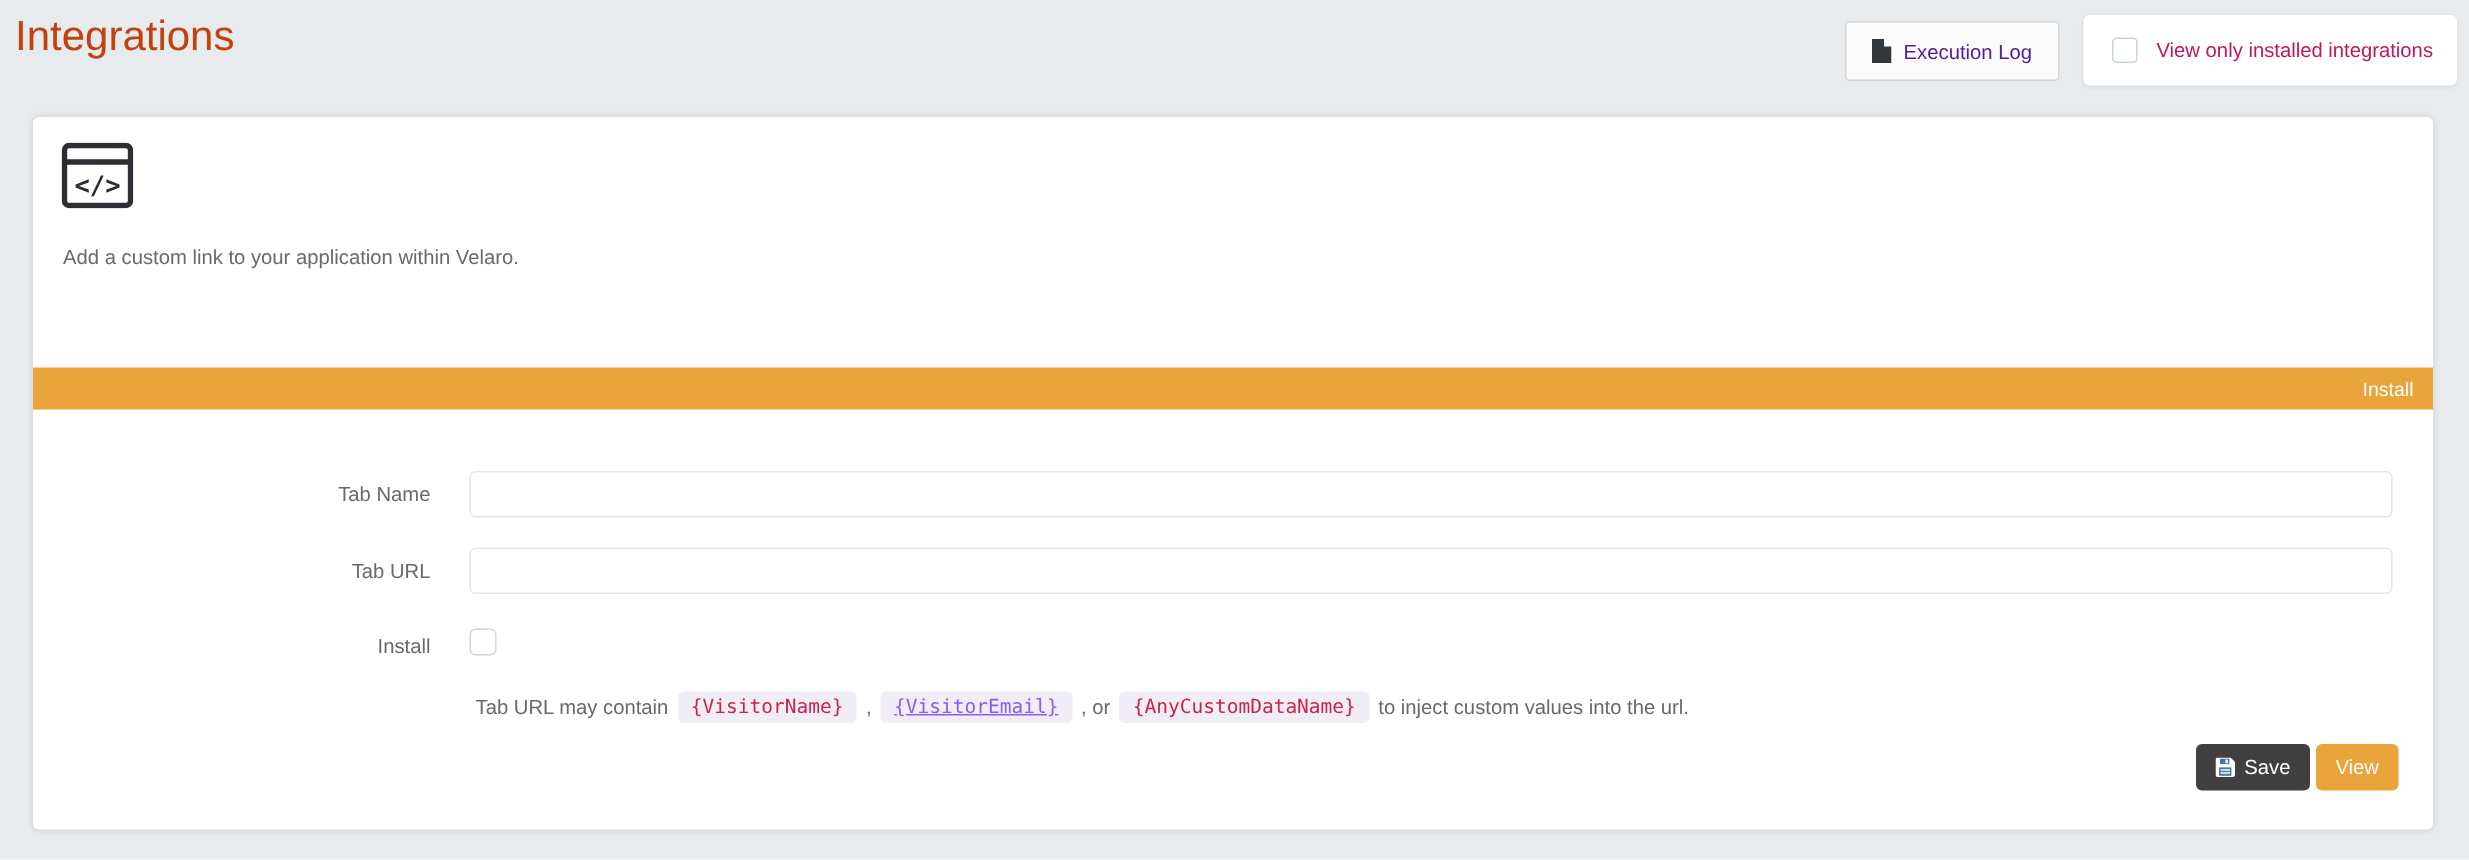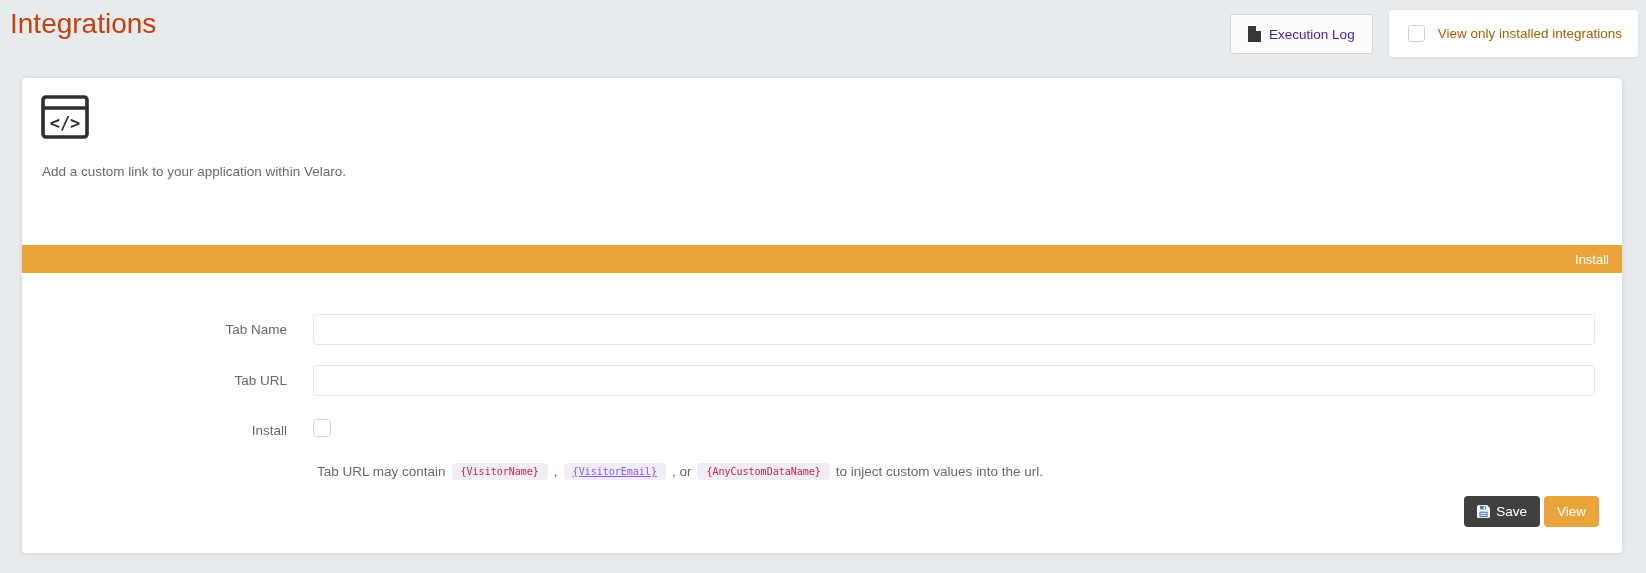--- a/index.html
+++ b/index.html
@@ -35,21 +35,21 @@
     height:47px; padding:0 16px 0 19px;
     background:#ffffff; border-radius:4px;
     box-shadow:0 1px 3px rgba(0,0,0,0.08);
   }
   .cb {
     appearance:none; -webkit-appearance:none;
     width:17px; height:17px;
     border:1px solid #c9d3db; border-radius:3px;
     background:#fff; cursor:pointer; flex:0 0 auto;
   }
-  .view-panel span { font-size:13.5px; color:#a16207; }
+  .view-panel span { font-size:13.5px; color:#be185d; }
 
   
   .ibox {
     position:relative;
     margin:0 24px 0 22px;
     height:475px;
     background:#ffffff;
     border-radius:4px;
     box-shadow:0 0 5px rgba(0,0,0,0.12);
   }
@@ -84,21 +84,21 @@
   .cb-big { width:18px; height:18px; border-radius:4px; border:1px solid #ccd6de; }
 
   .row-hint { top:380px; height:26px; }
   .hint {
     margin-left:295px;
     display:inline-flex; align-items:center; gap:6px;
     font-size:13.5px; color:#676a6c;
   }
   .hint code {
     font-family:"DejaVu Sans Mono", monospace;
-    font-size:10px;
+    font-size:13px;
     padding:3px 9px;
     border-radius:4px;
     white-space:nowrap;
   }
 
   .row-buttons { top:418px; justify-content:flex-end; padding-right:23px; gap:4px; }
   .btn {
     height:31px; border:none; border-radius:4px;
     display:inline-flex; align-items:center; gap:6px;
     padding:0 13px; font-size:13.5px; color:#fff;

